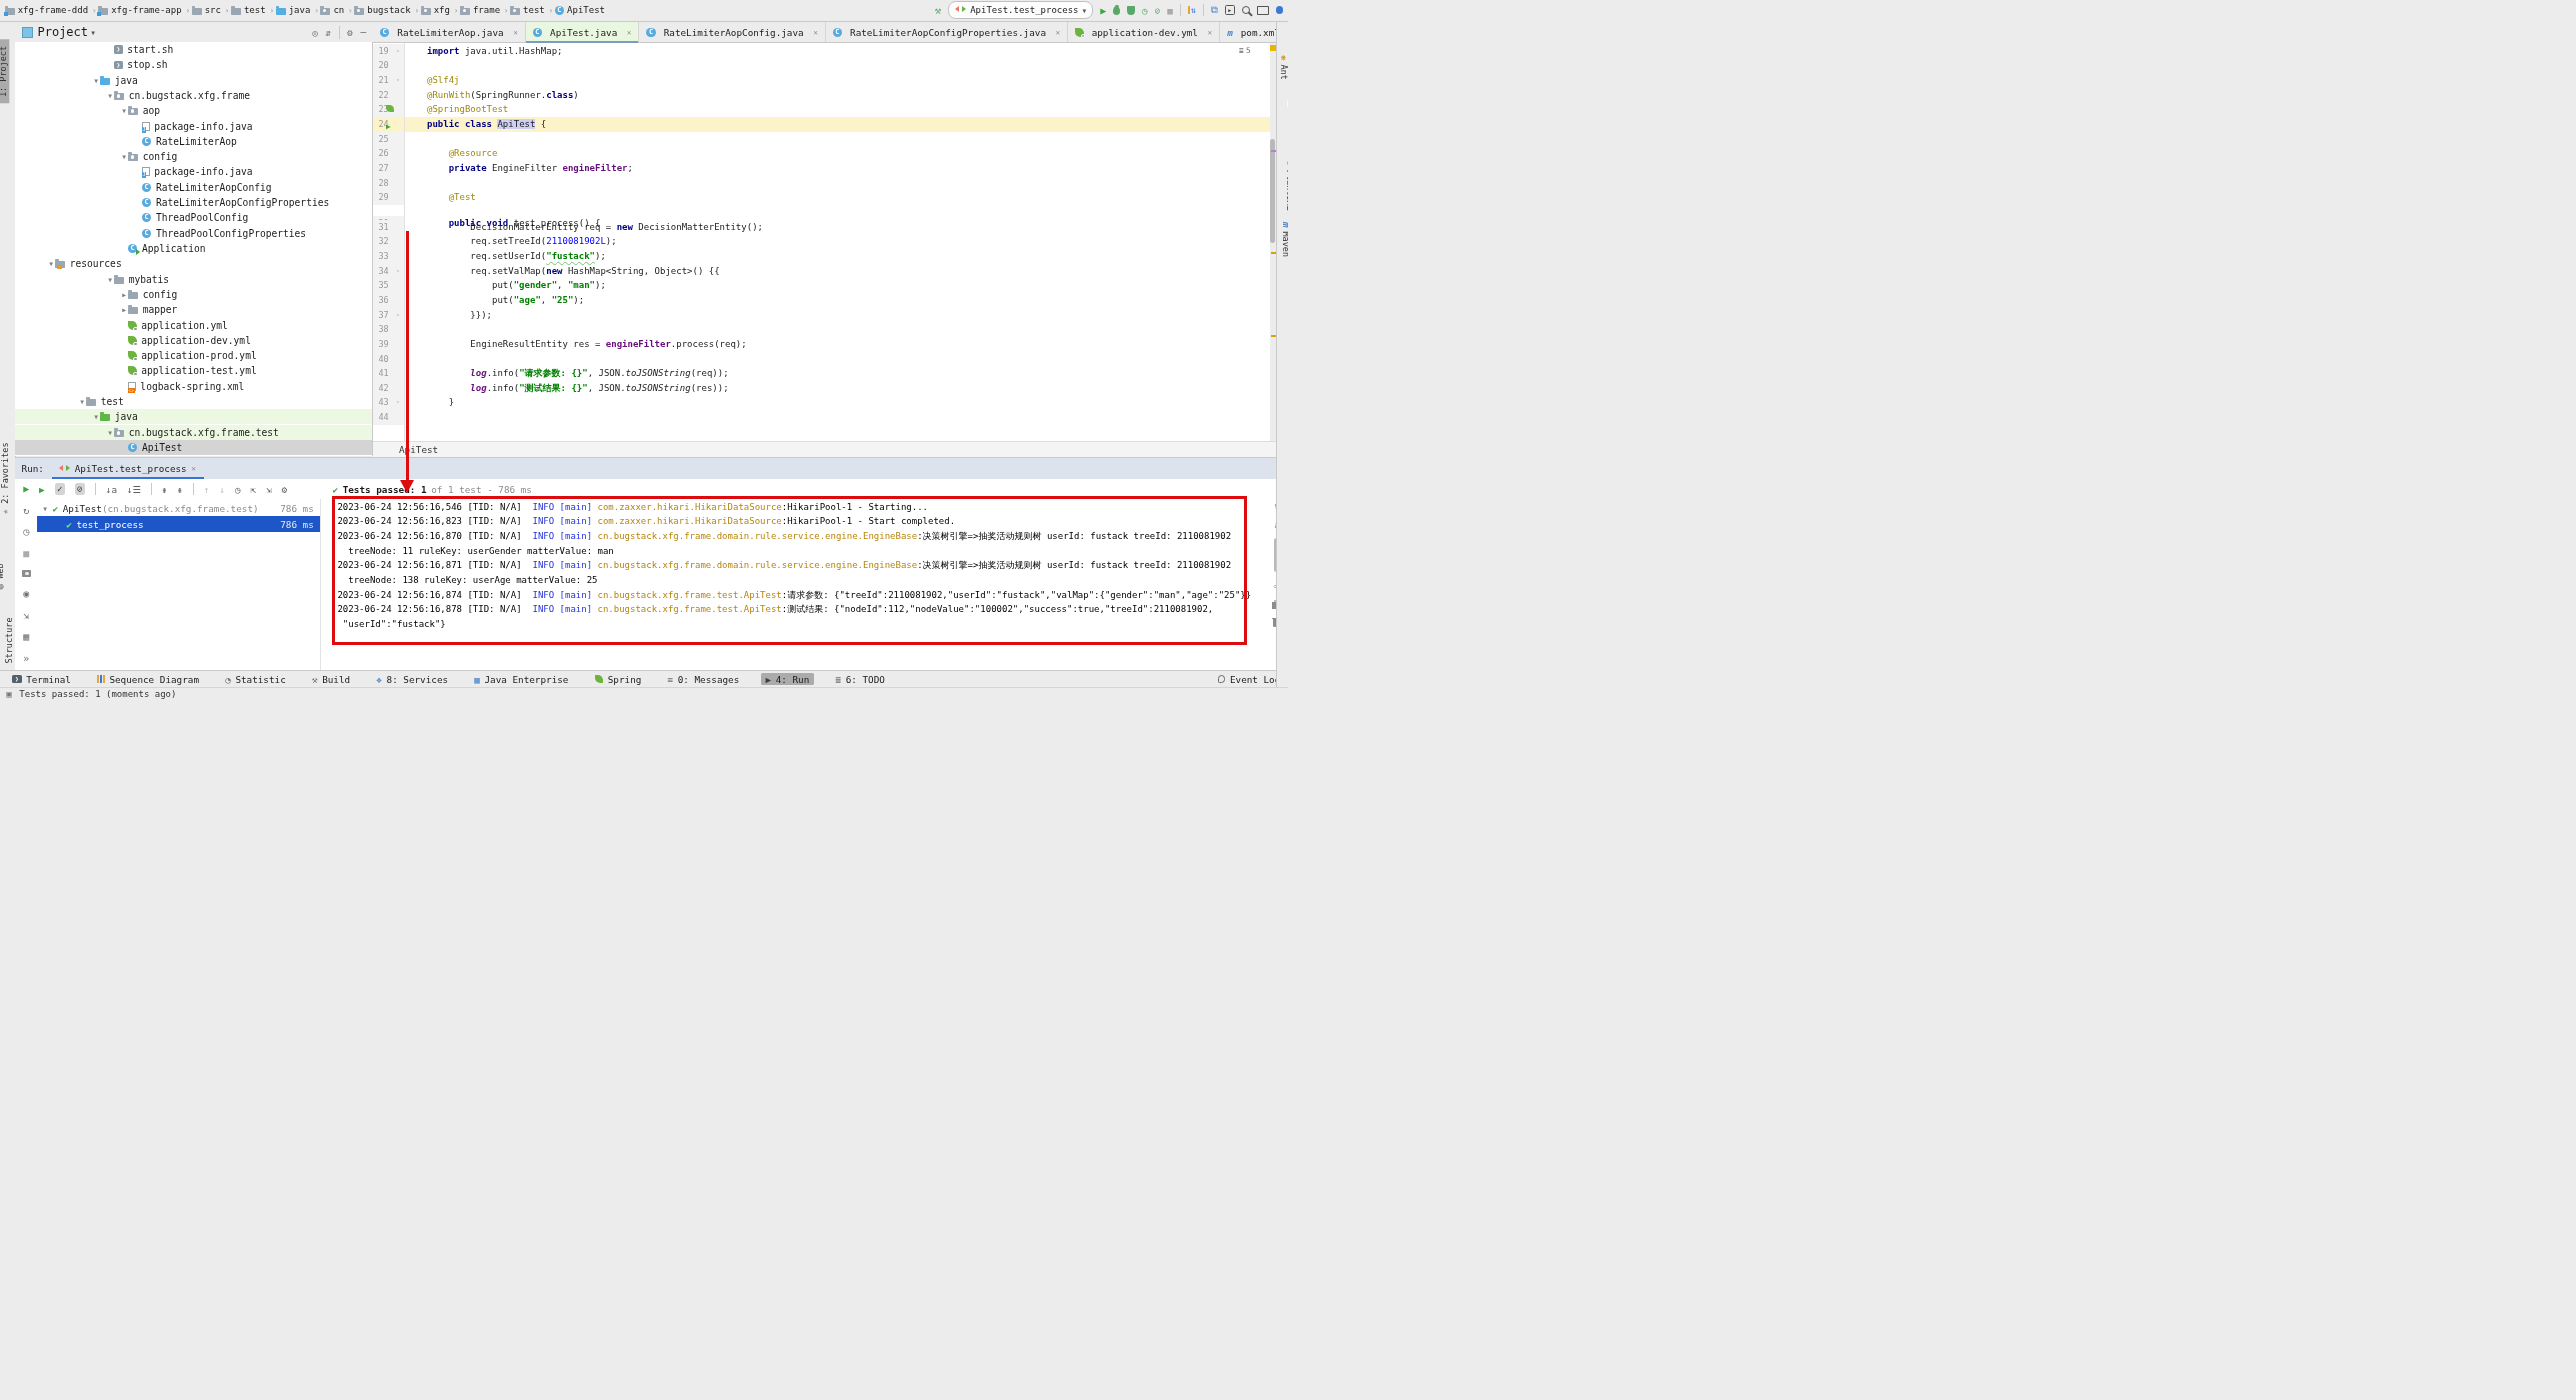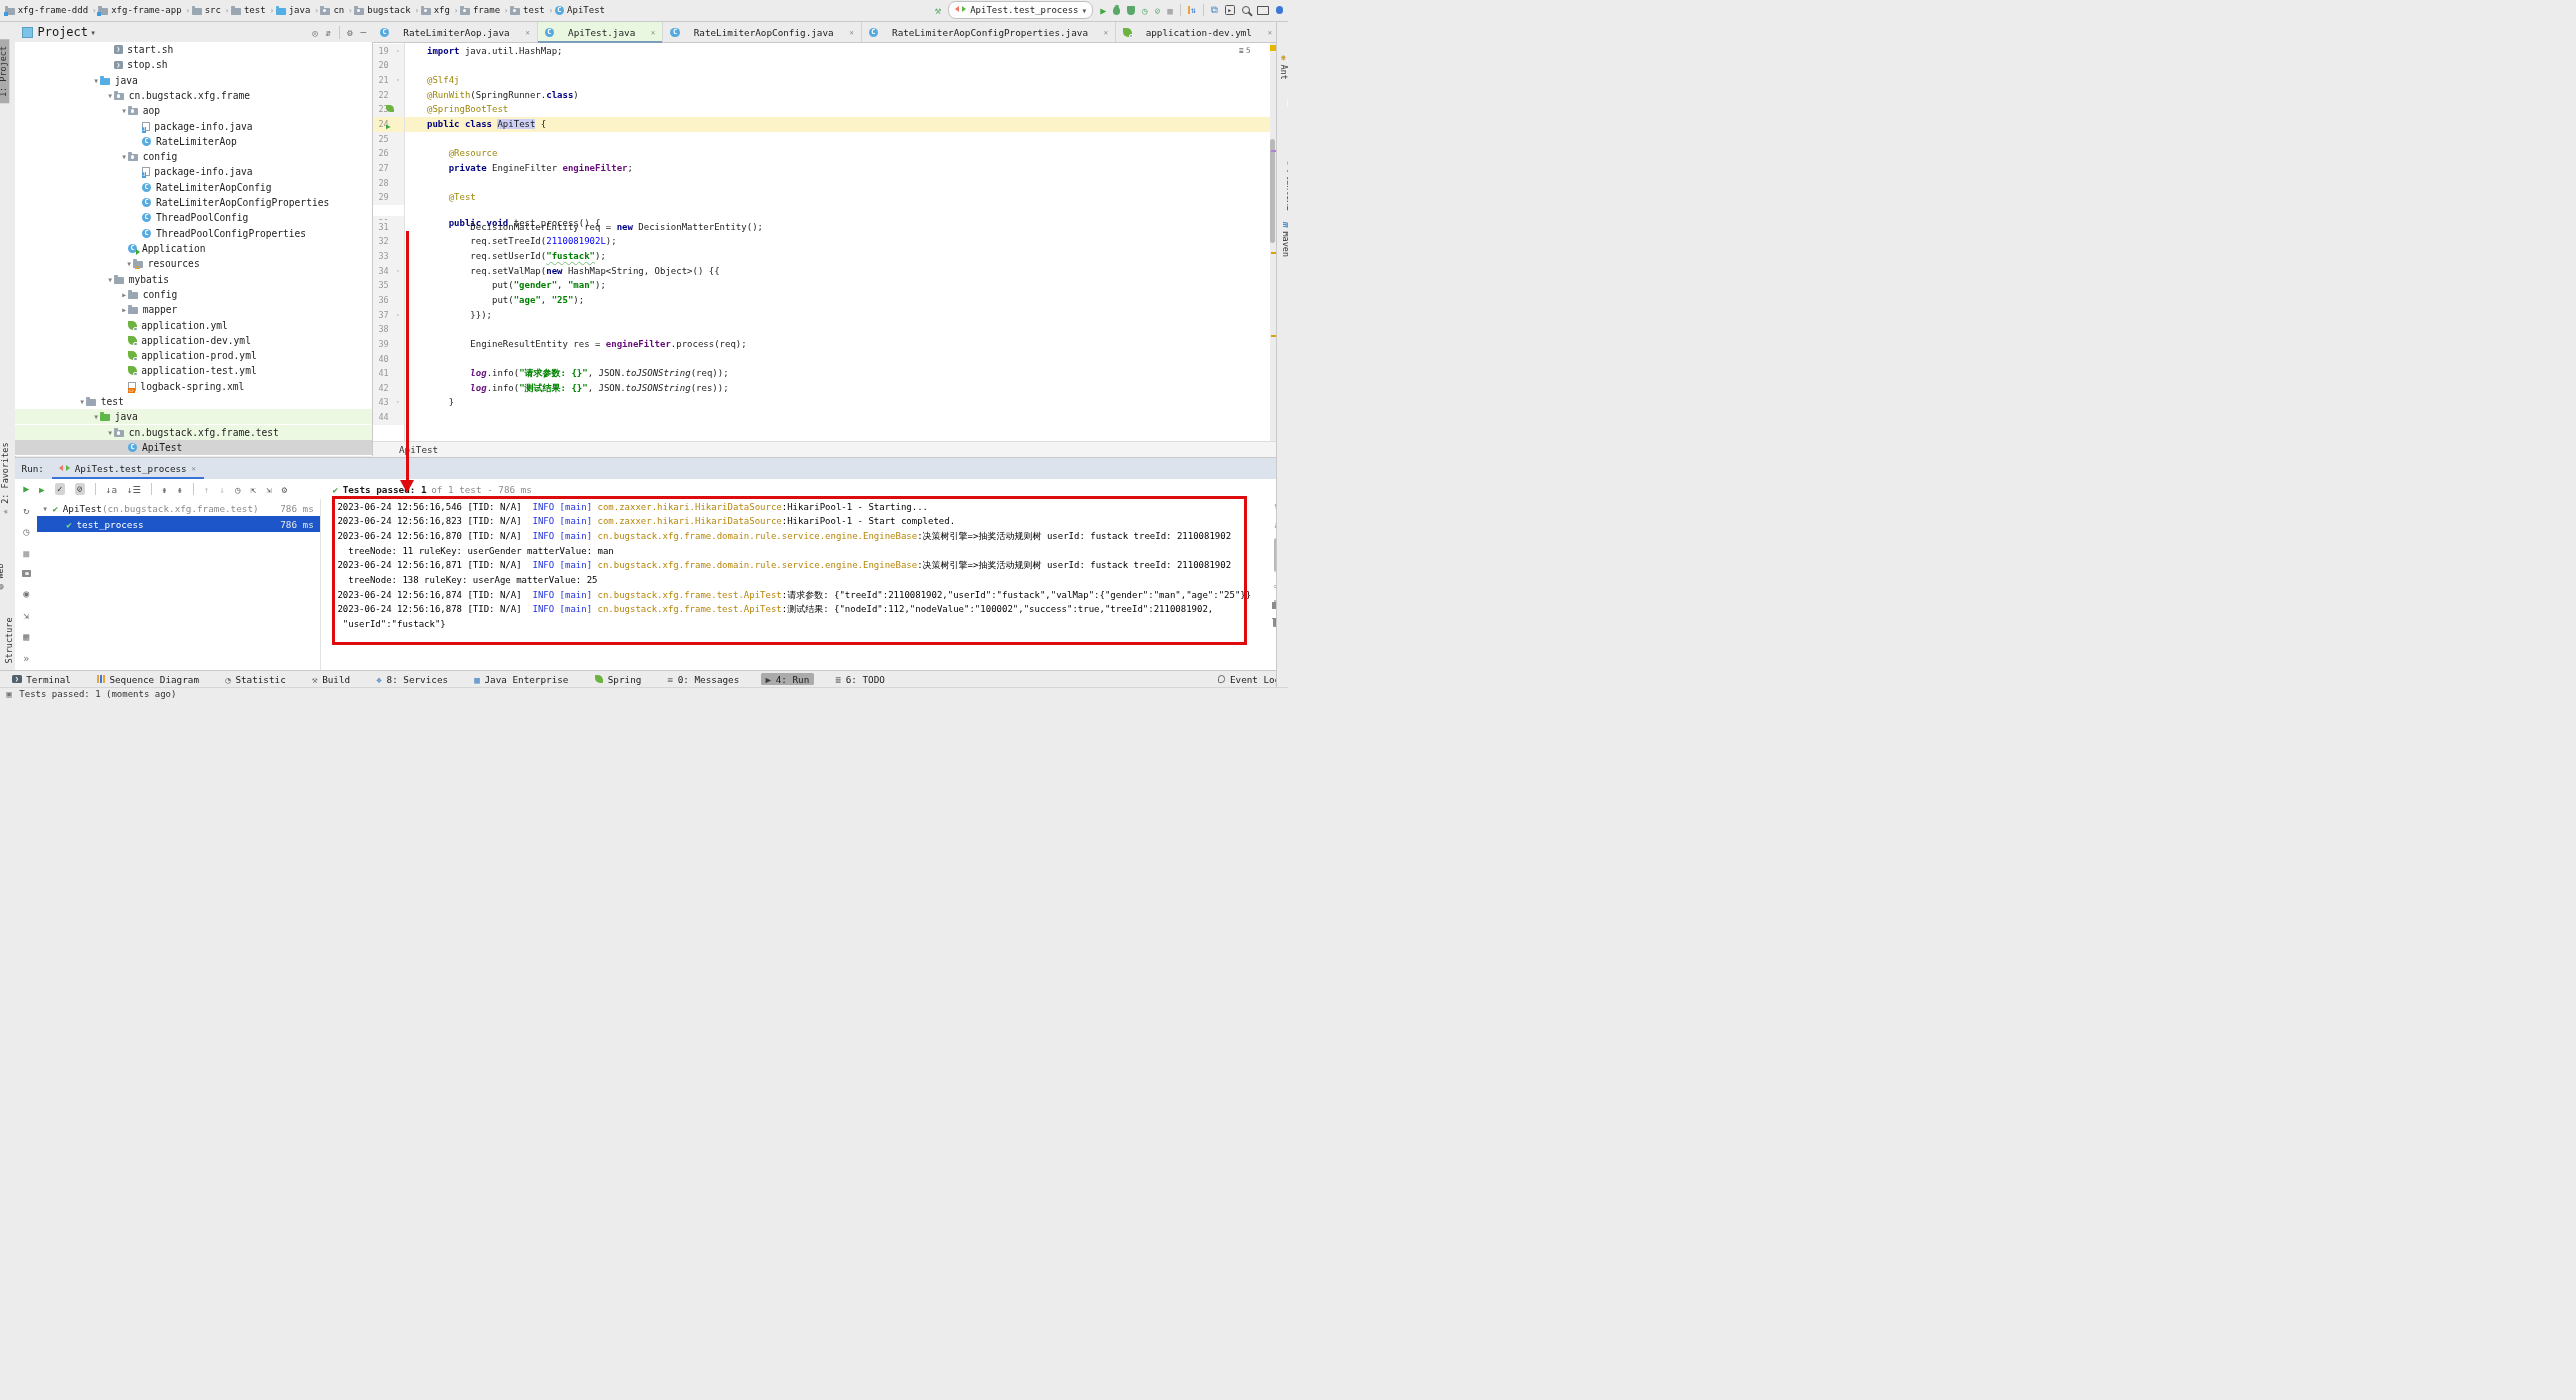--- a/index.html
+++ b/index.html
@@ -69,21 +69,21 @@
   #proj-header .title{margin-left:4.6px;font-size:12px;}
   #proj-header .hicons{margin-left:auto;display:flex;gap:7.7px;align-items:center;color:#6E6E6E;}
   #proj-tree{left:15.4px;top:42px;width:357px;height:414px;background:#fff;border-right:0.8px solid #C9C9C9;overflow:hidden;}
   .trow{position:absolute;left:0;width:357px;height:15.4px;display:flex;align-items:center;white-space:nowrap;font-size:9.6px;}
   .trow .arr{width:7.7px;font-size:6.2px;color:#7F7F7F;text-align:center;flex:none;}
   .trow .lbl{margin-left:4.6px;}
   .bg-green{background:#EDF8E2;}
   .bg-sel{background:#D4D4D4;}
   
   #tabbar{left:373px;top:22.4px;width:904px;height:21px;display:flex;align-items:flex-end;background:#ECECEC;border-bottom:0.8px solid #C9C9C9;box-sizing:border-box;}
-  .tab{display:flex;align-items:center;gap:14px;height:20px;padding:0 7px;border-right:0.8px solid #D5D5D5;font-size:9.3px;white-space:nowrap;position:relative;}
+  .tab{display:flex;align-items:center;gap:8px;height:20px;padding:0 7px;border-right:0.8px solid #D5D5D5;font-size:9.3px;white-space:nowrap;position:relative;}
   .tab .x{color:#8c8c8c;font-size:7.7px;margin-left:1.5px;}
   .tab.active{background:#E9F6E0;}
   .tab.active::after{content:"";position:absolute;left:0;right:0;bottom:-0.8px;height:2.3px;background:#7C9CBB;}
   #tab-extra{margin-left:auto;display:flex;align-items:center;gap:3.1px;padding:0 4.6px;color:#6E6E6E;}
   
   #editor{left:373px;top:43px;width:897px;height:398px;background:#fff;overflow:hidden;}
   .eline{position:absolute;left:0;width:100%;height:14.7px;line-height:14.7px;font-size:9px;white-space:pre;}
   .eline.caret{background:#FDF3C8;}
   .gut{position:absolute;left:0;width:32px;height:14.7px;line-height:14.7px;background:#F2F2F2;color:#999;font-size:8.5px;}
   .gut .no{position:absolute;left:5.4px;}
@@ -314,21 +314,21 @@
     <div class="trow" style="top: 184px; padding-left: 119px;">
       <span class="arr"></span>
       <span class="ic cls"></span>
       <span class="lbl">ThreadPoolConfigProperties</span>
     </div>
     <div class="trow" style="top: 199px; padding-left: 105px;">
       <span class="arr"></span>
       <span class="ic cls runnable"></span>
       <span class="lbl">Application</span>
     </div>
-    <div class="trow" style="top: 214px; padding-left: 66px; margin-left: 44px;">
+    <div class="trow" style="top: 214px; padding-left: 32px;">
       <span class="arr">▼</span>
       <span class="ic fold res"></span>
       <span class="lbl">resources</span>
     </div>
     <div class="trow" style="top: 230px; padding-left: 91px;">
       <span class="arr">▼</span>
       <span class="ic fold"></span>
       <span class="lbl">mybatis</span>
     </div>
     <div class="trow" style="top: 245px; padding-left: 105px;">

